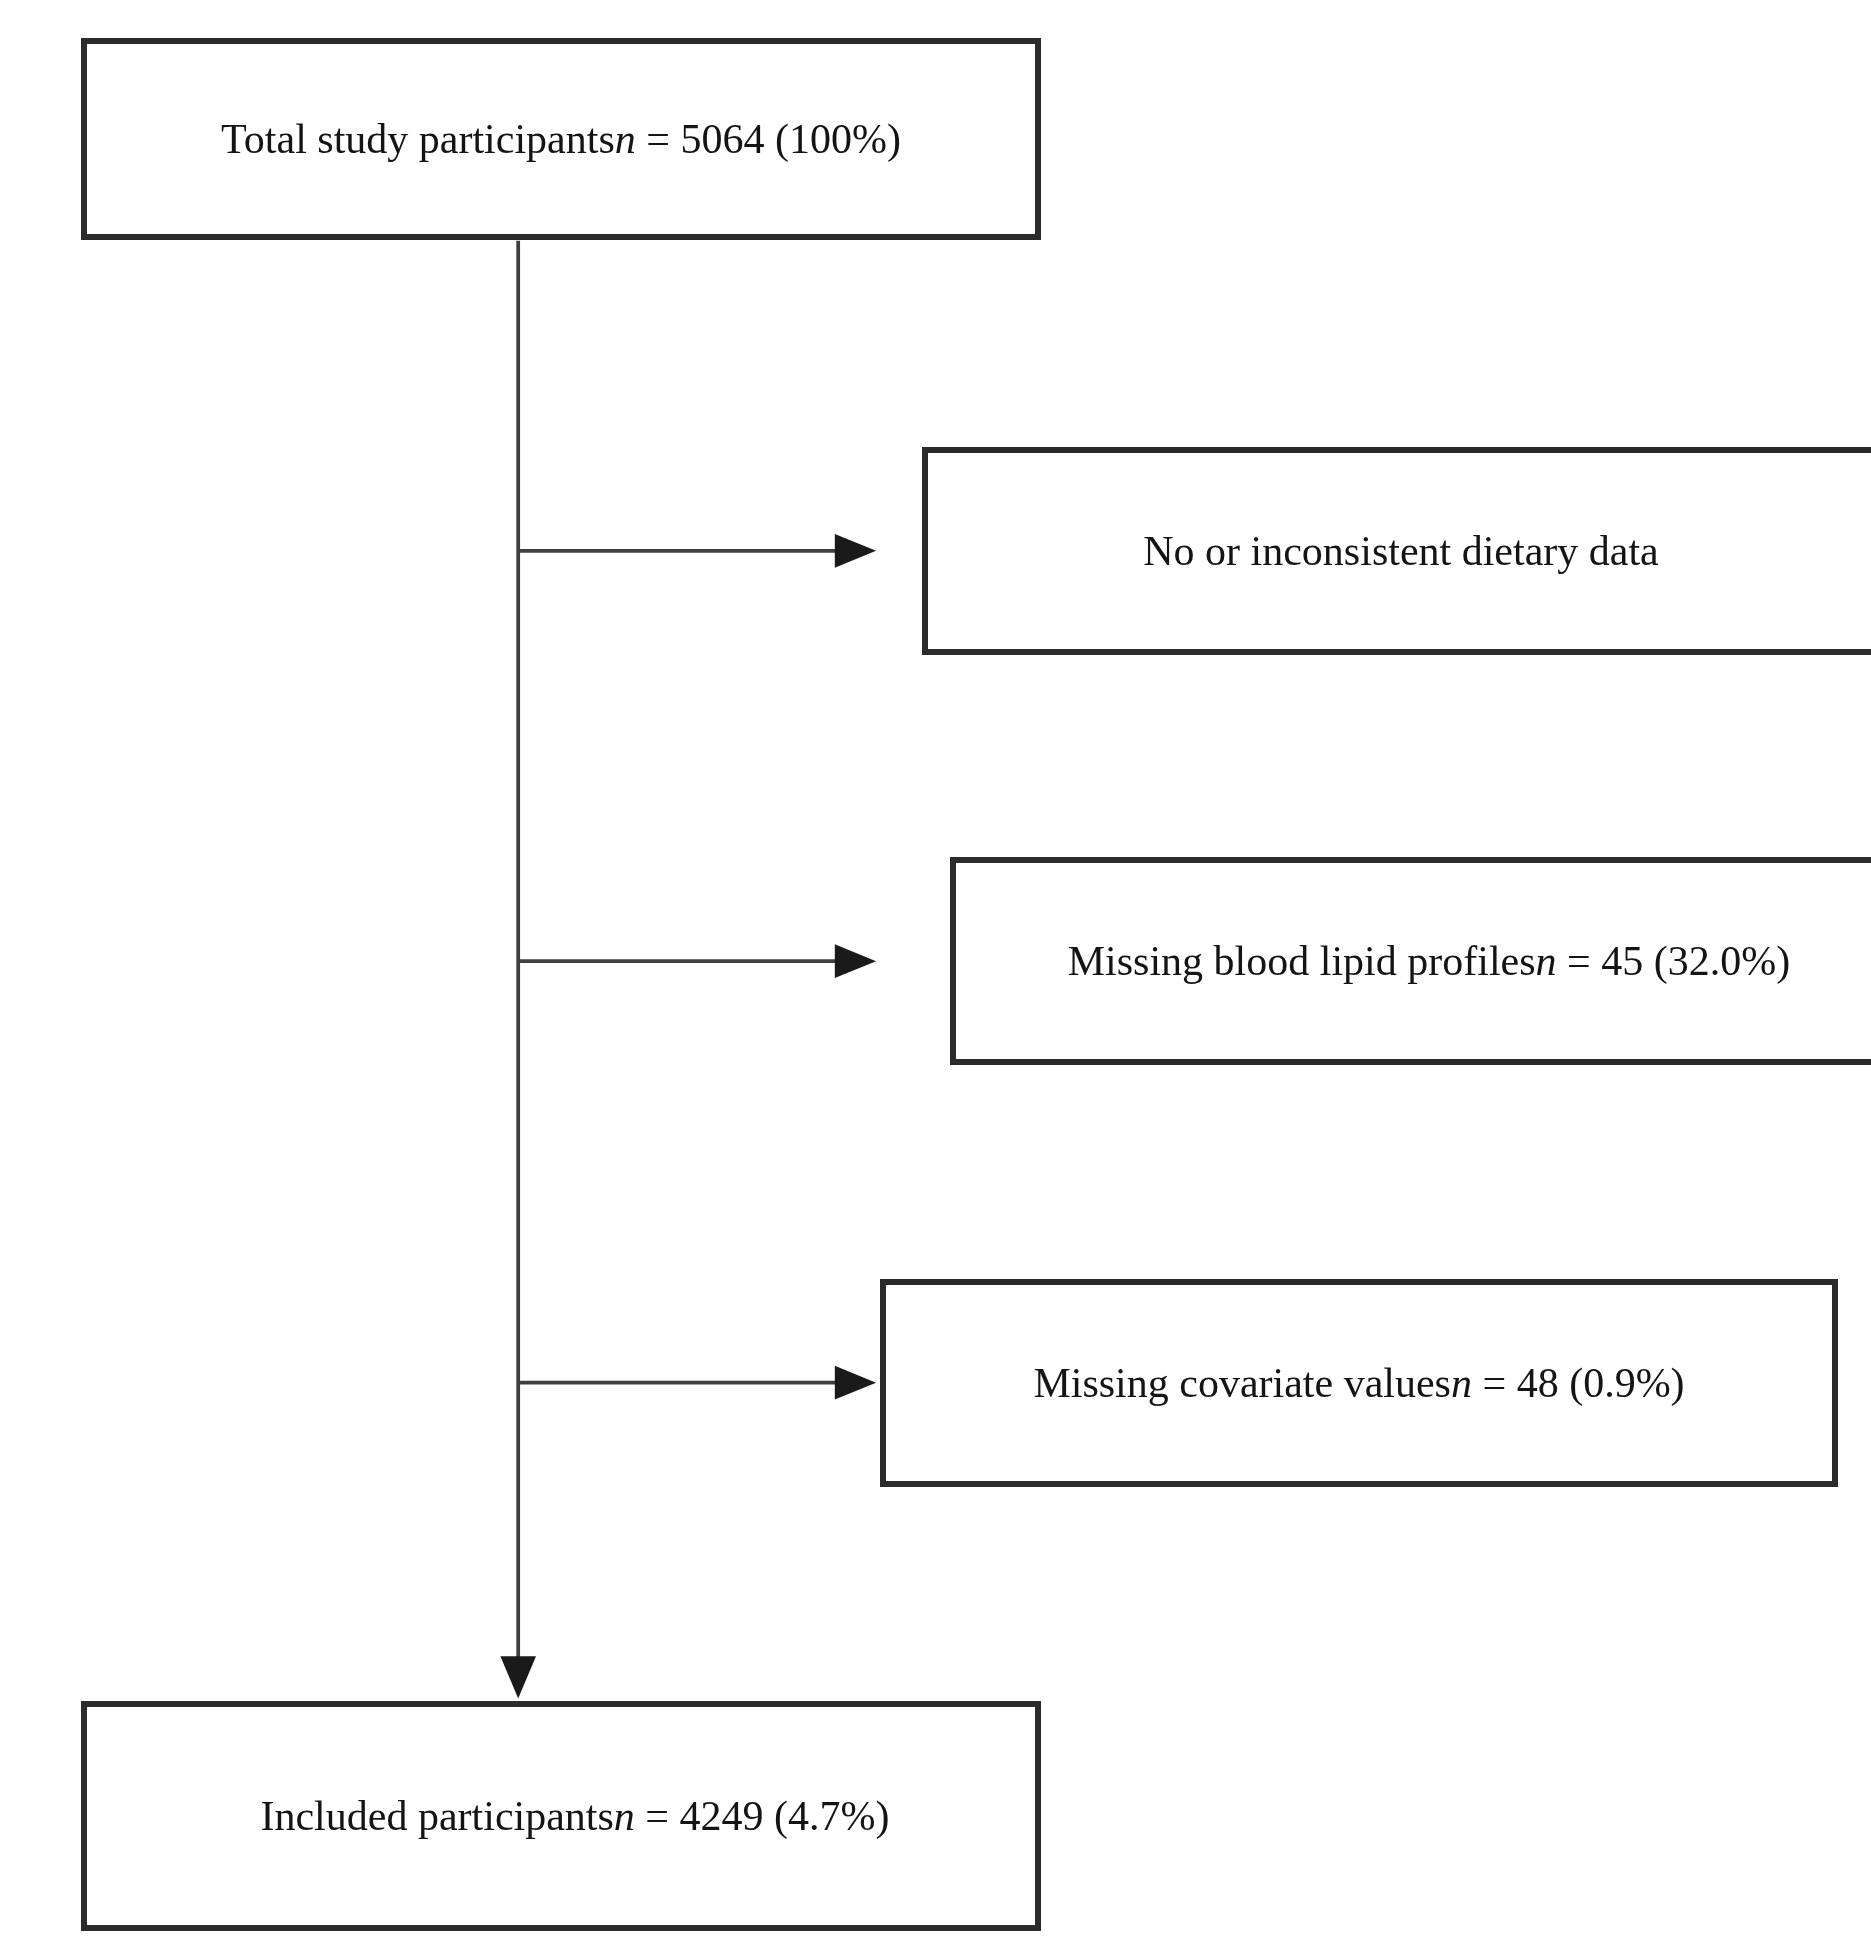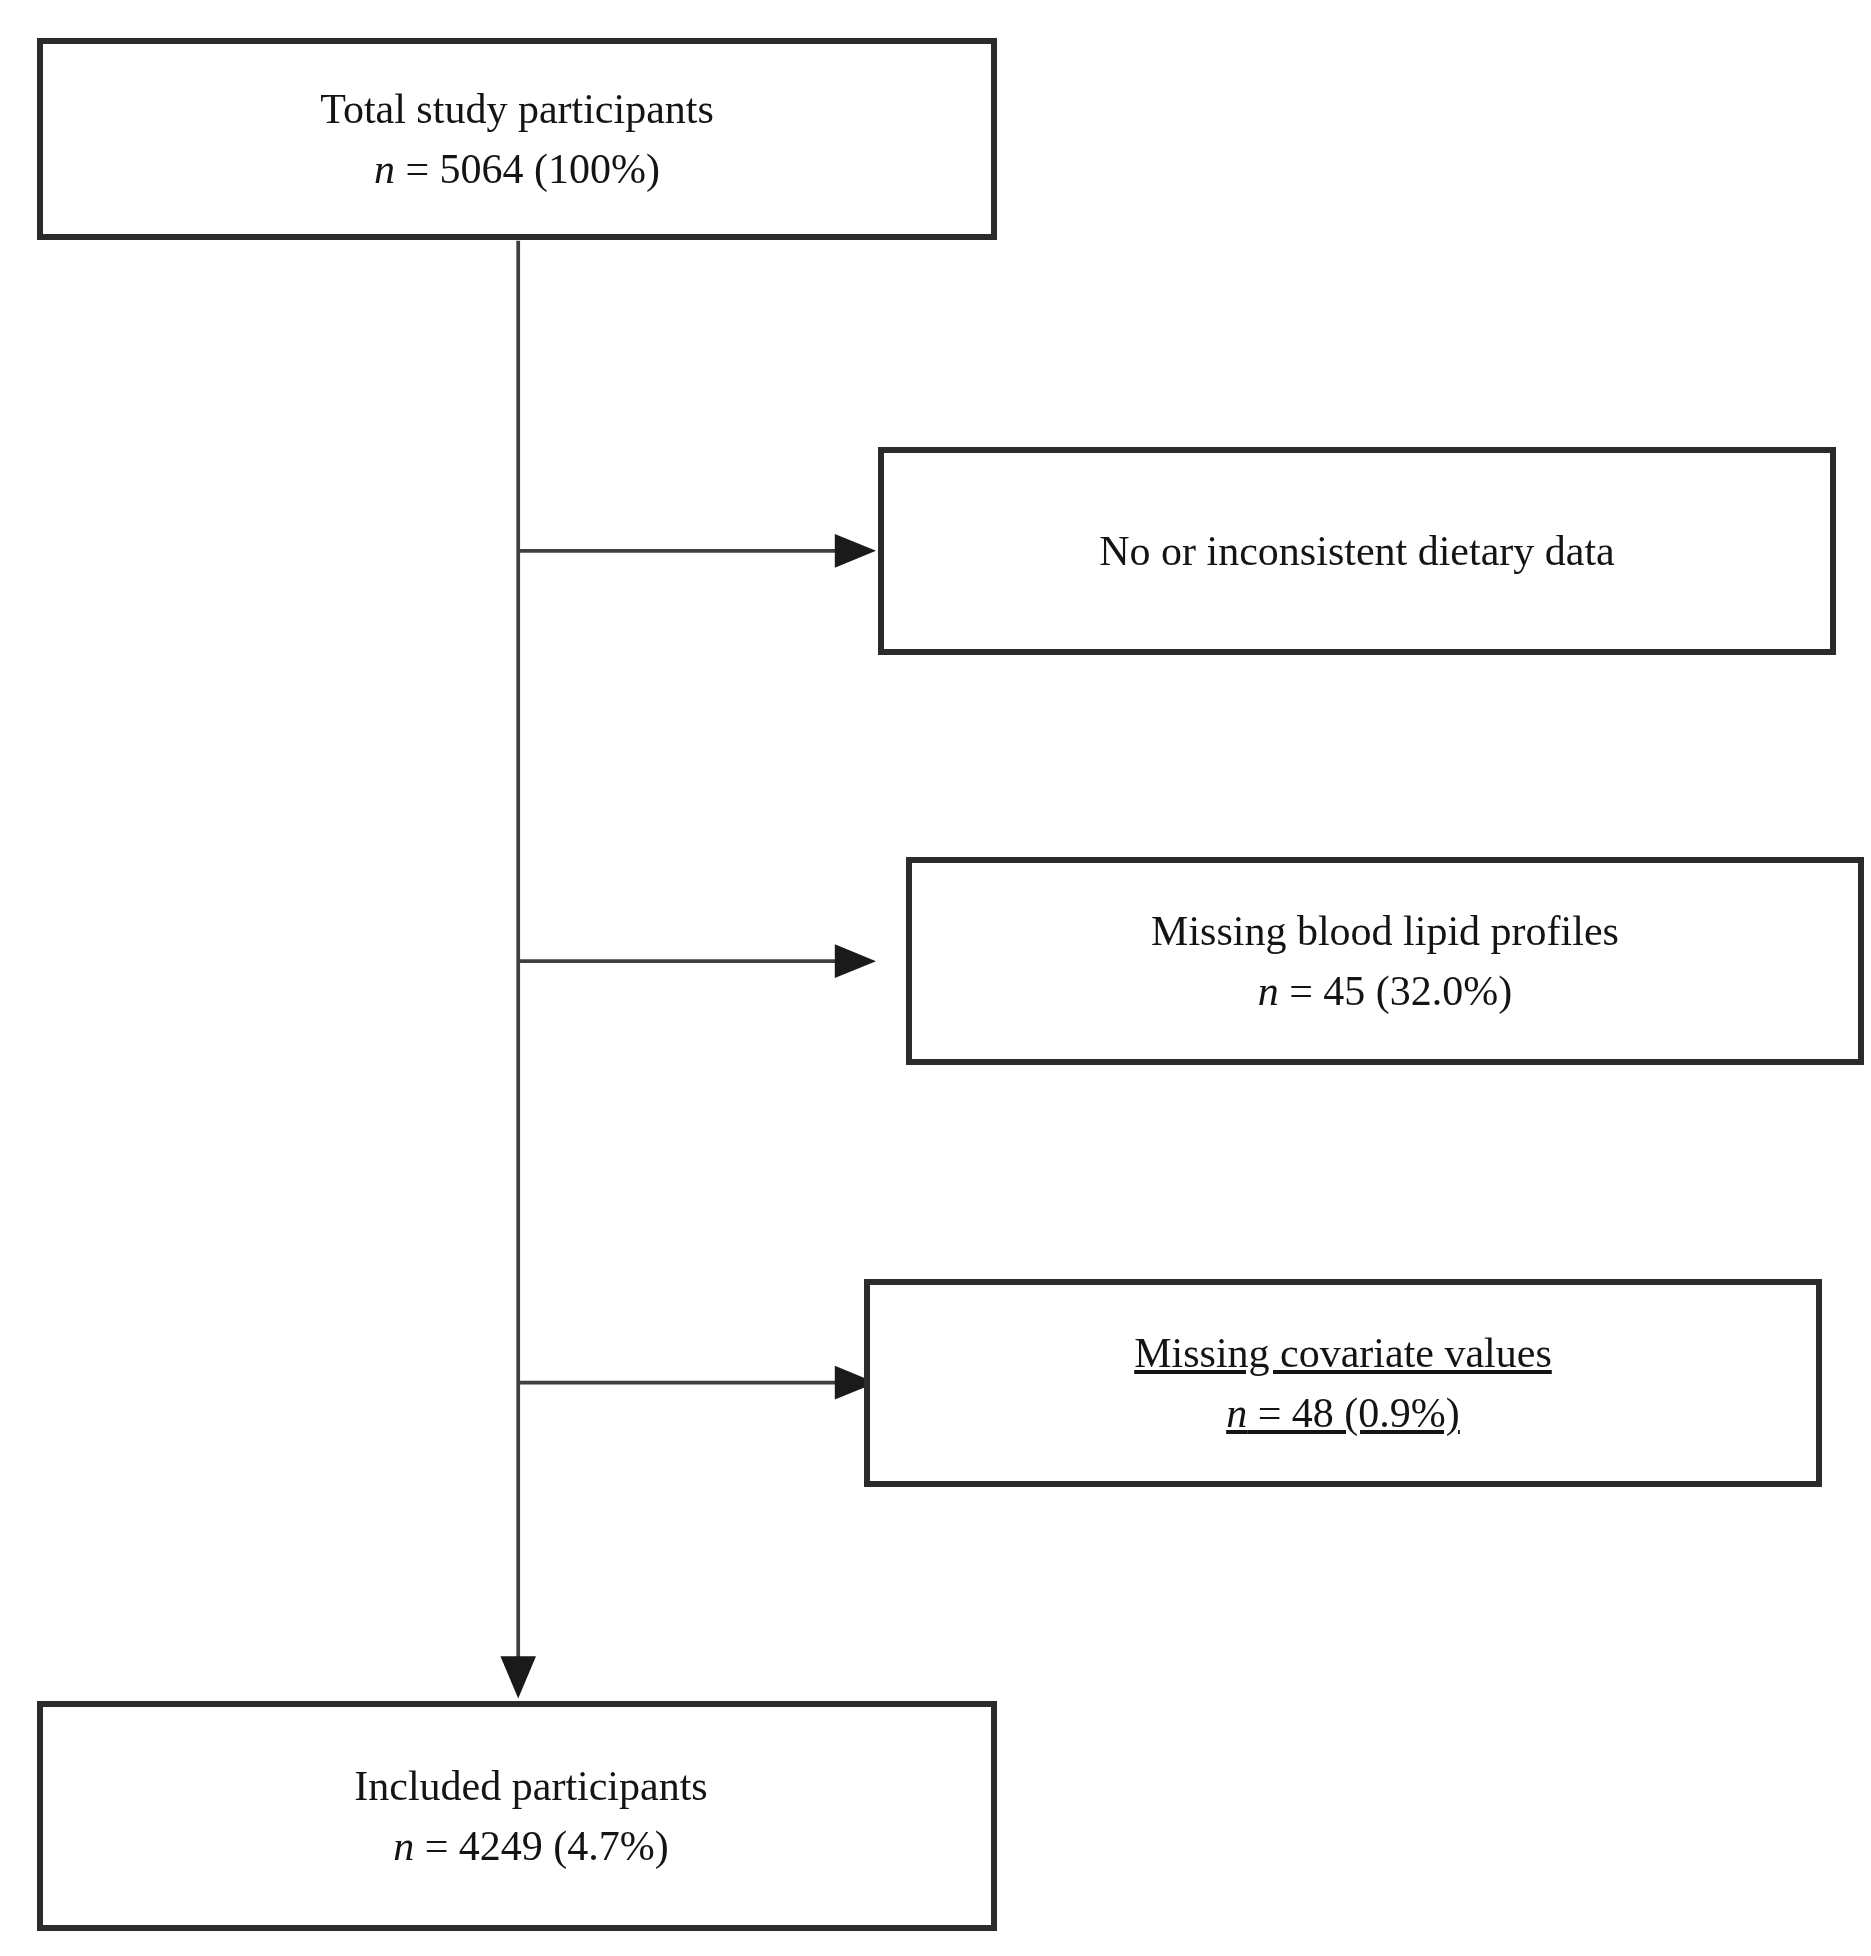--- a/index.html
+++ b/index.html
@@ -20,39 +20,39 @@
     position: absolute;
     left: 0;
     top: 0;
   }
   .node {
     position: absolute;
     box-sizing: border-box;
     border: 6.6px solid #2b2b2b;
     background: #ffffff;
     display: flex;
-    flex-direction: column;
     align-items: center;
     justify-content: center;
     text-align: center;
+    margin-left: 44px;
   }
   .node .label,
   .node .stat {
     font-size: 42px;
     line-height: 60px;
     white-space: pre;
   }
   .node .nvar {
     font-style: italic;
   }
   
   .node-total    { left: 37px;  top: 38px;   width: 960px; height: 202px; }
   .node-dietary  { left: 878px; top: 447px;  width: 958px; height: 208px; }
   .node-lipid    { left: 906px; top: 857px;  width: 958px; height: 208px; }
-  .node-covar    { left: 864px; top: 1279px; width: 958px; height: 208px; text-decoration: underline; }
+  .node-covar    { left: 836px; top: 1279px; width: 958px; height: 208px; }
   .node-included { left: 37px;  top: 1701px; width: 960px; height: 230px; padding-left: 28px; }
 </style>
 </head>
 <body>
 
 <div class="canvas">
 
   <svg class="connector-layer" width="1872" height="1956" viewBox="0 0 1998 2088">
 
     <line x1="553" y1="257" x2="553" y2="1780" stroke-width="4" stroke="#3f3f3f"></line>

